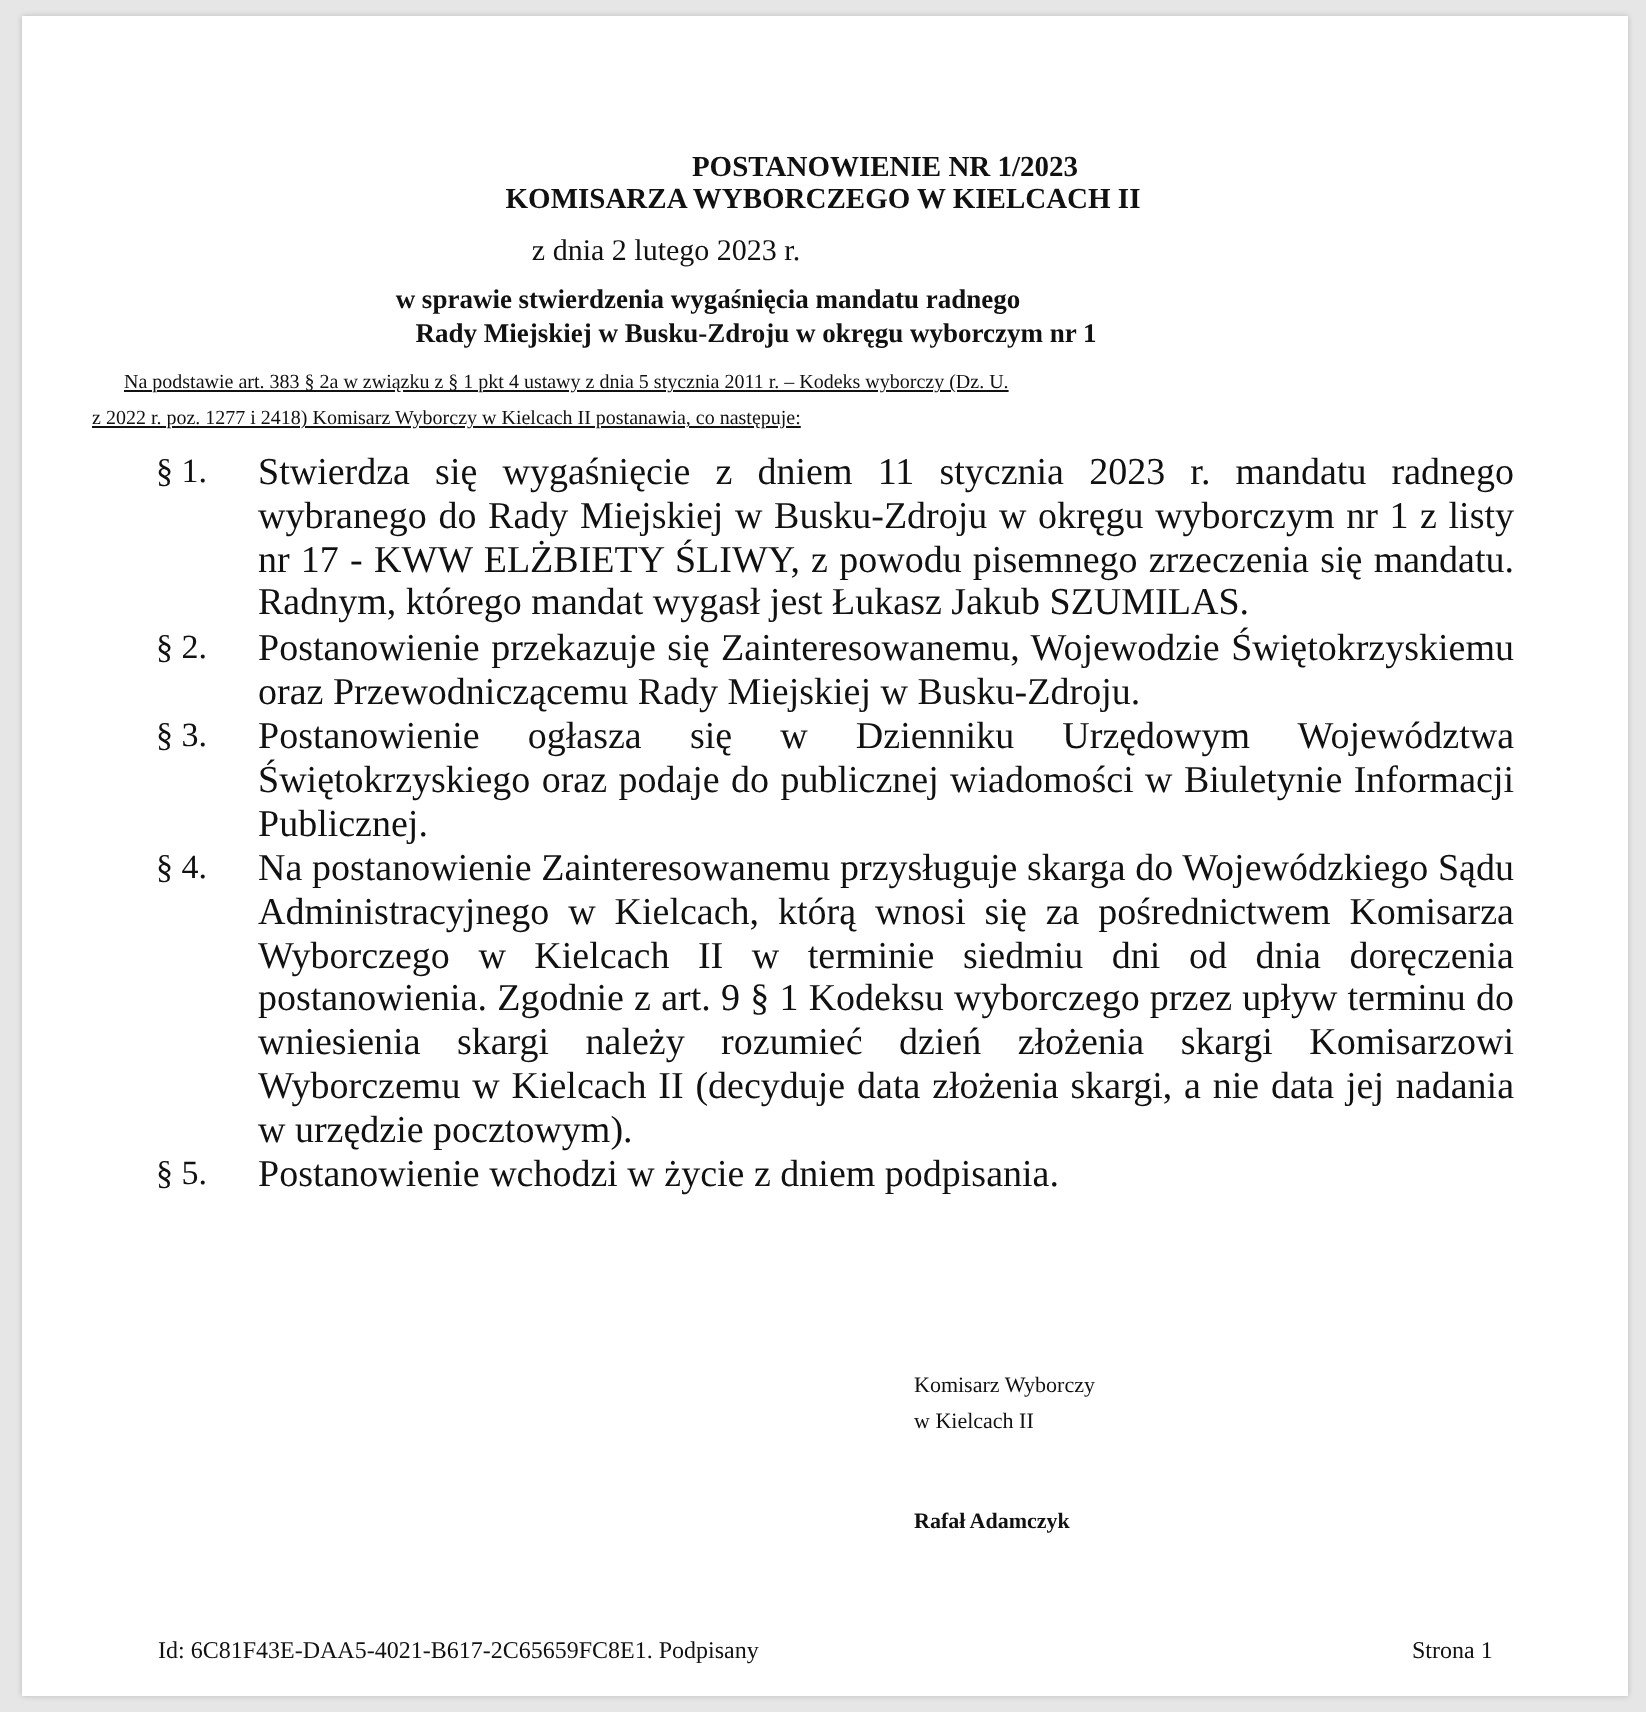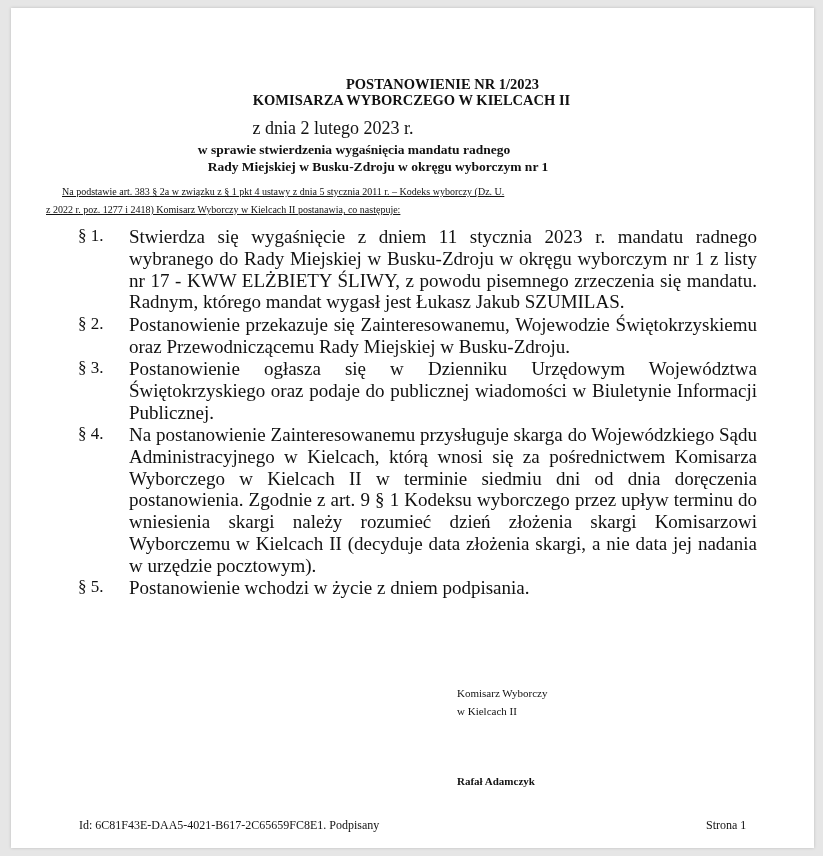--- a/index.html
+++ b/index.html
@@ -13,31 +13,31 @@
   .page {
     position: absolute; left: 11px; top: 8px; width: 803px; height: 840px;
     background: #ffffff;
     box-shadow: 0 0 3px rgba(0,0,0,0.18);
   }
   .abs { position: absolute; white-space: nowrap; }
   .title {
     left: 0; width: 823px; text-align: center;
     font-weight: bold; font-size: 14.5px; line-height: 16px;
   }
-  .date { left: 0; width: 666px; text-align: center; font-size: 18px; }
+  .date { left: 0; width: 666px; text-align: center; font-size: 15px; }
   .subject { left: 0; width: 708px; text-align: center; font-weight: bold; font-size: 13.5px; line-height: 17px; }
   .preamble { font-size: 10px; line-height: 18px; text-decoration: underline; }
   .para-num { left: 78px; font-size: 17px; }
   .para-text {
     position: absolute; left: 129px; width: 628px;
     font-size: 19px; line-height: 21.8px;
     text-align: justify; white-space: normal;
   }
   .sig { font-size: 11px; text-align: left; width: 200px; left: 457px; line-height: 18px; }
-  .sig-name { font-weight: bold; margin-top: 20px; }
+  .sig-name { font-weight: bold; }
   .footer { font-size: 12px; }
 </style>
 </head>
 <body>
 
 <div class="page"></div>
 
 <div class="abs title" style="top:76px;margin-left:31px;">POSTANOWIENIE NR 1/2023</div>
 <div class="abs title" style="top:92px;">KOMISARZA WYBORCZEGO W KIELCACH II</div>
 <div class="abs date" style="top:118px;">z dnia 2 lutego 2023 r.</div>

